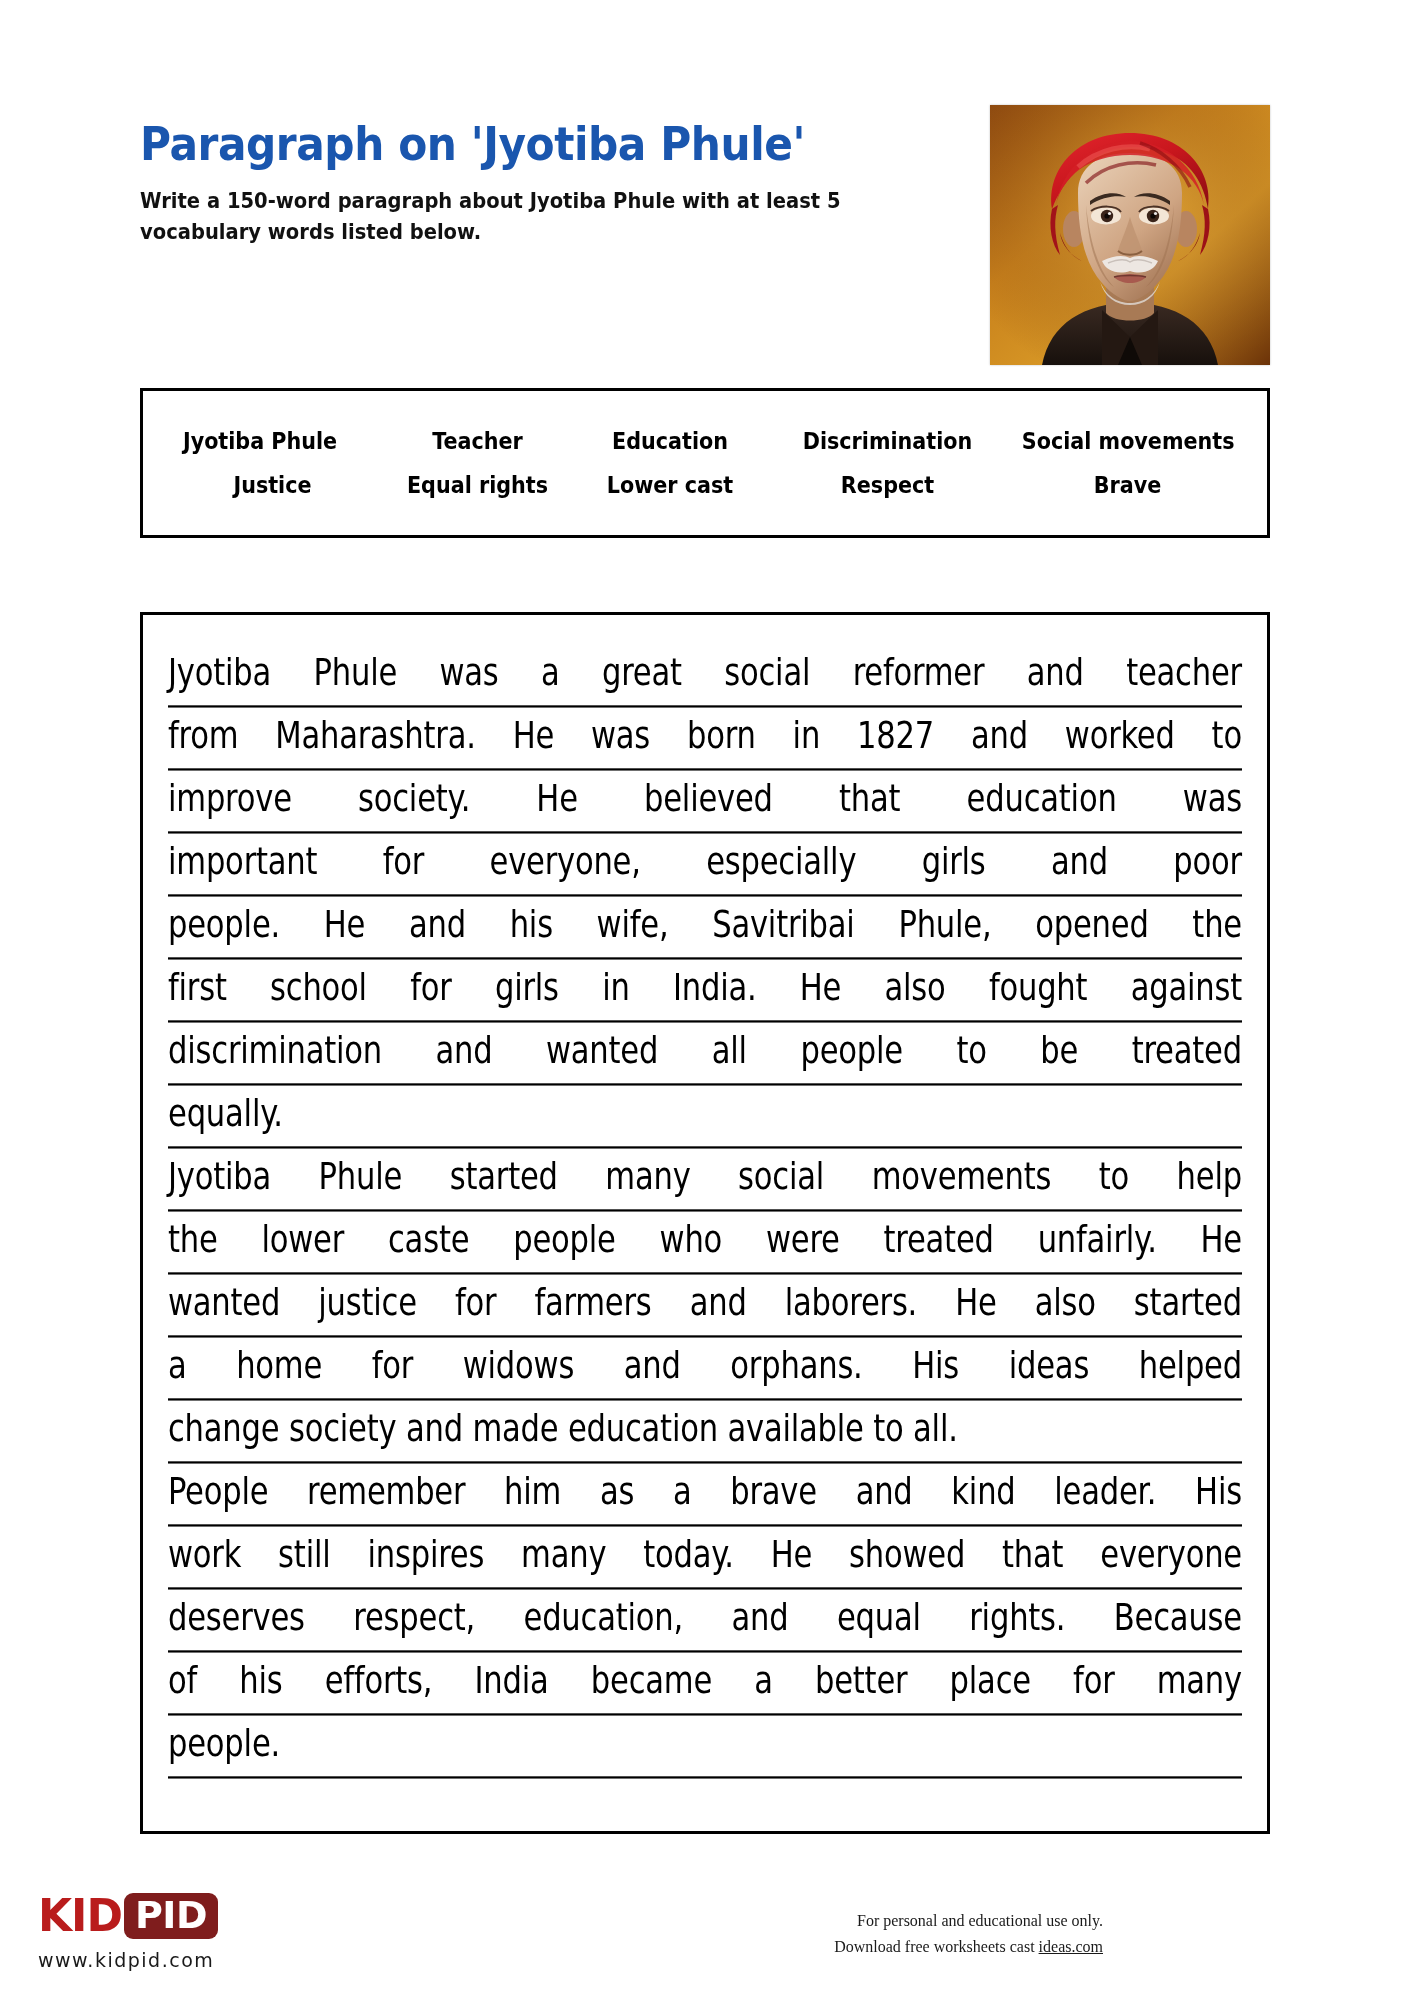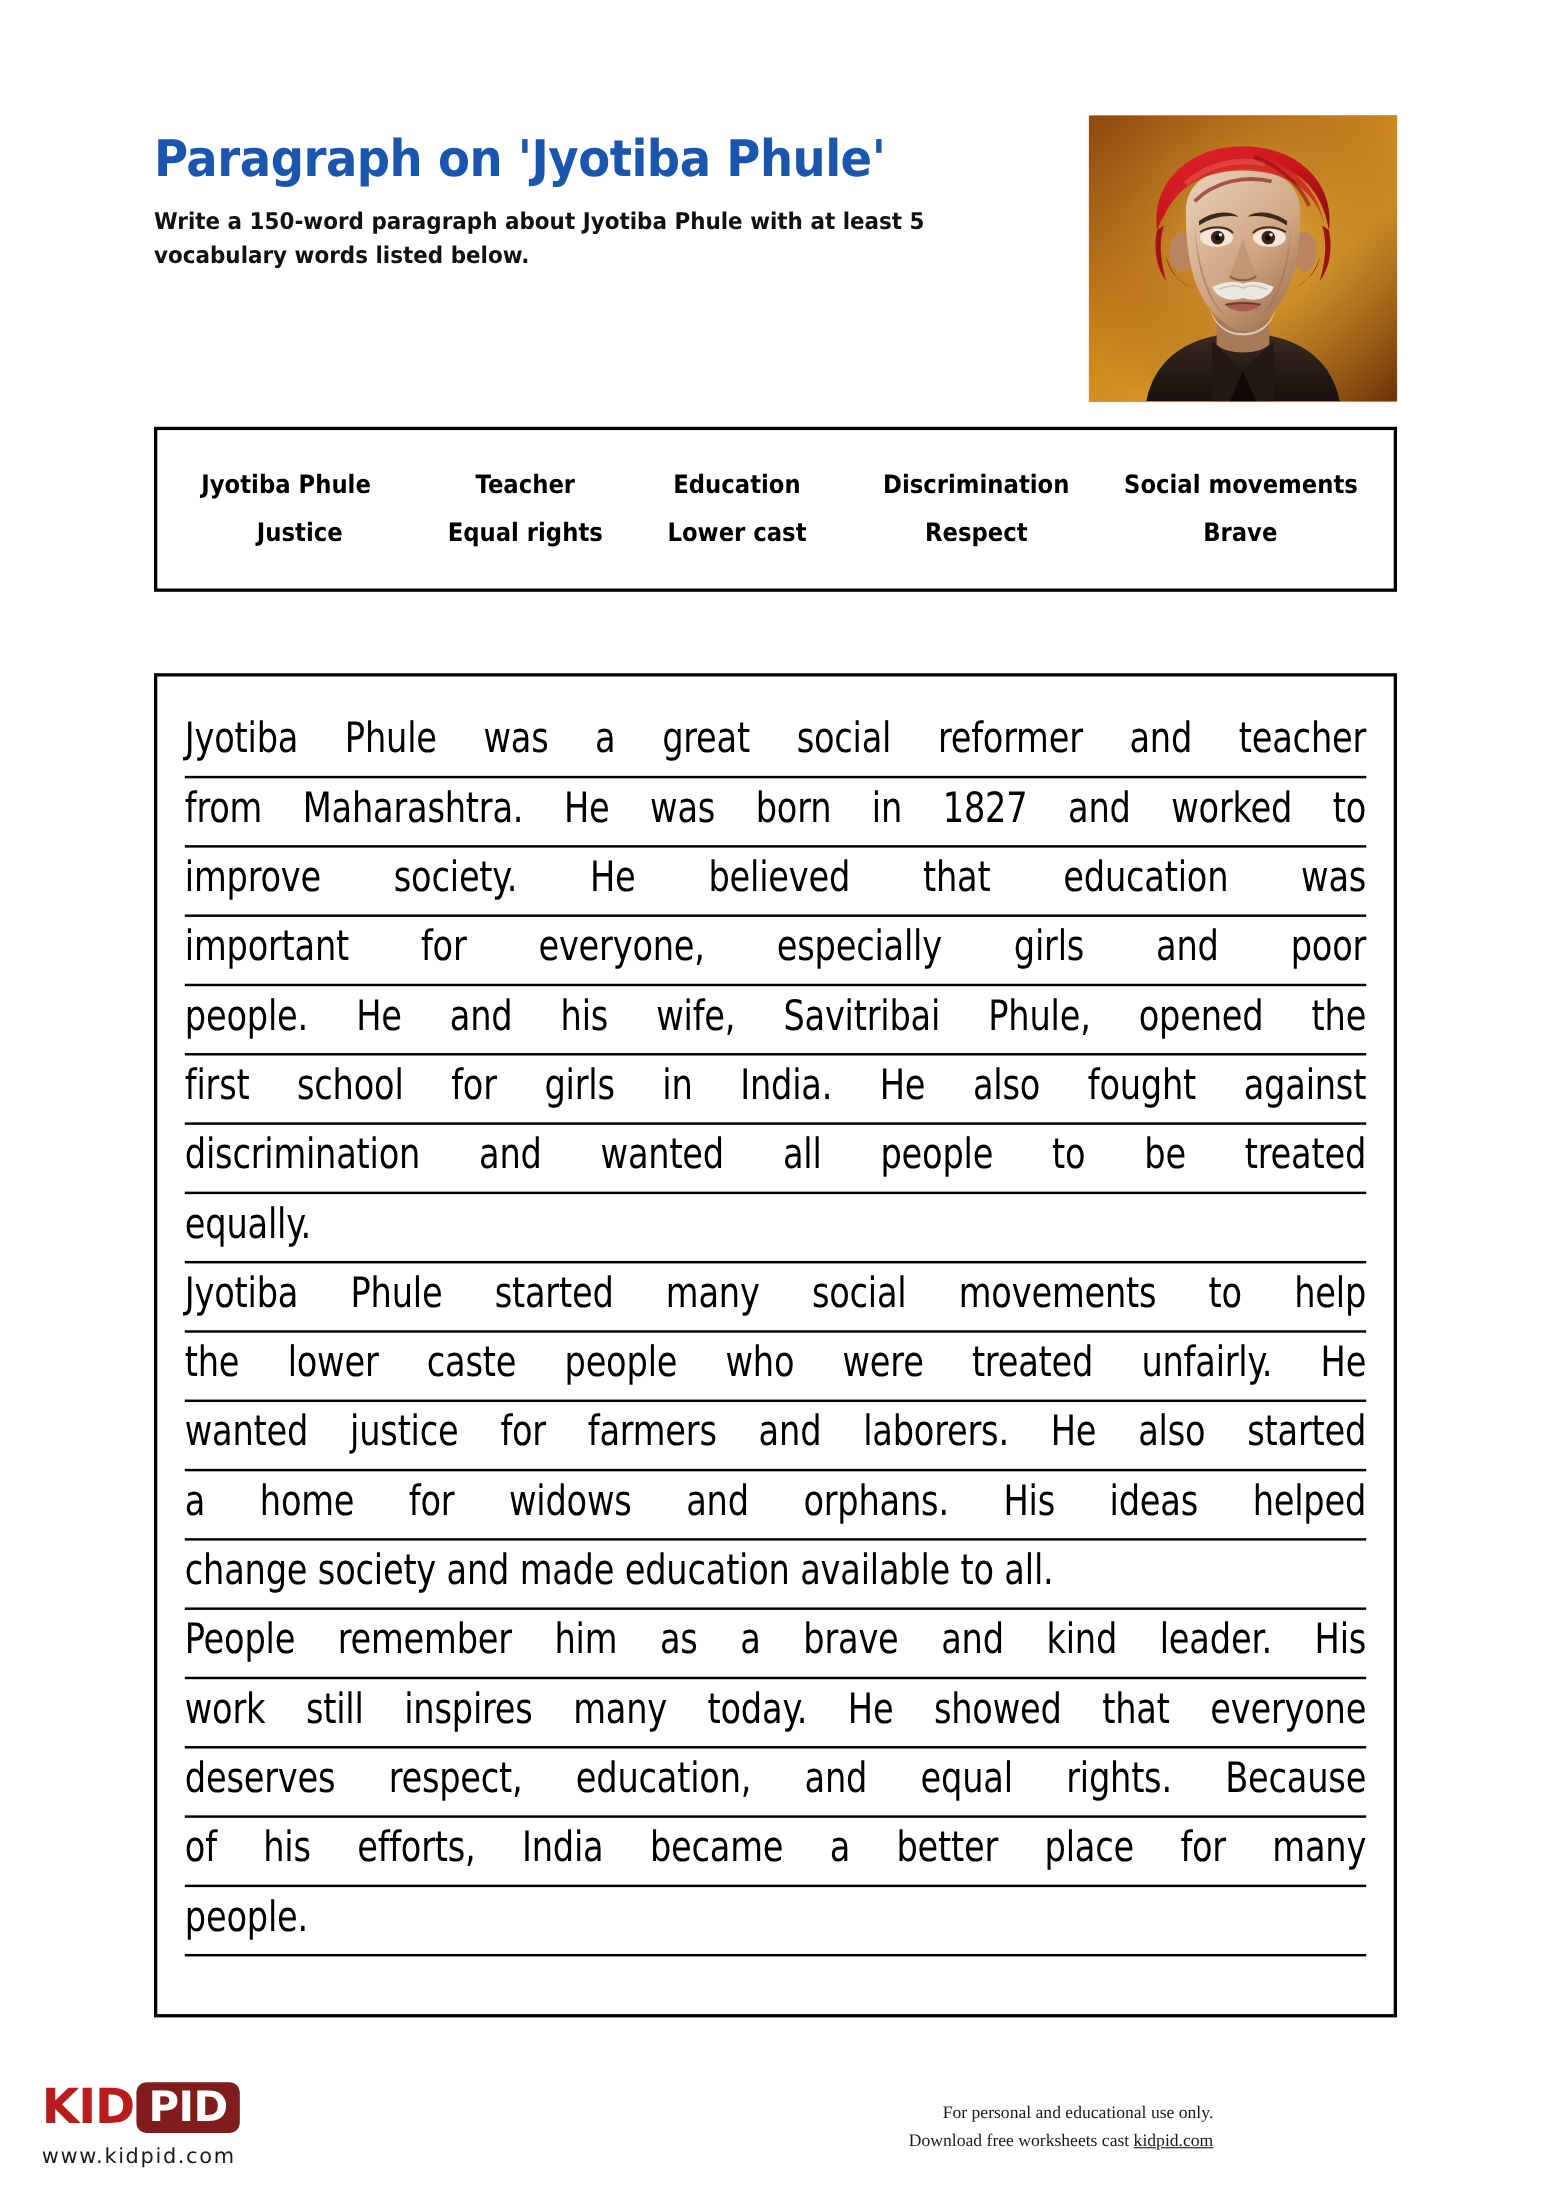--- a/index.html
+++ b/index.html
@@ -513,17 +513,17 @@
     <div class="logo-row">
       <span class="logo-kid" style="color: #b91c1c;">KID</span>
       <span class="logo-pid" style="background: #7f1d1d;">PID</span>
     </div>
     <div class="logo-url">www.kidpid.com</div>
   </div>
 
   <div class="footer-note">
     <div>For personal and educational use only.</div>
     <div>
-      <span>Download free worksheets cast </span><a href="#">kidpid.com</a>
+      <span>Download free worksheets cast </span><a href="#">ideas.com</a>
     </div>
   </div>
 
 </div>
 
 </body></html>

